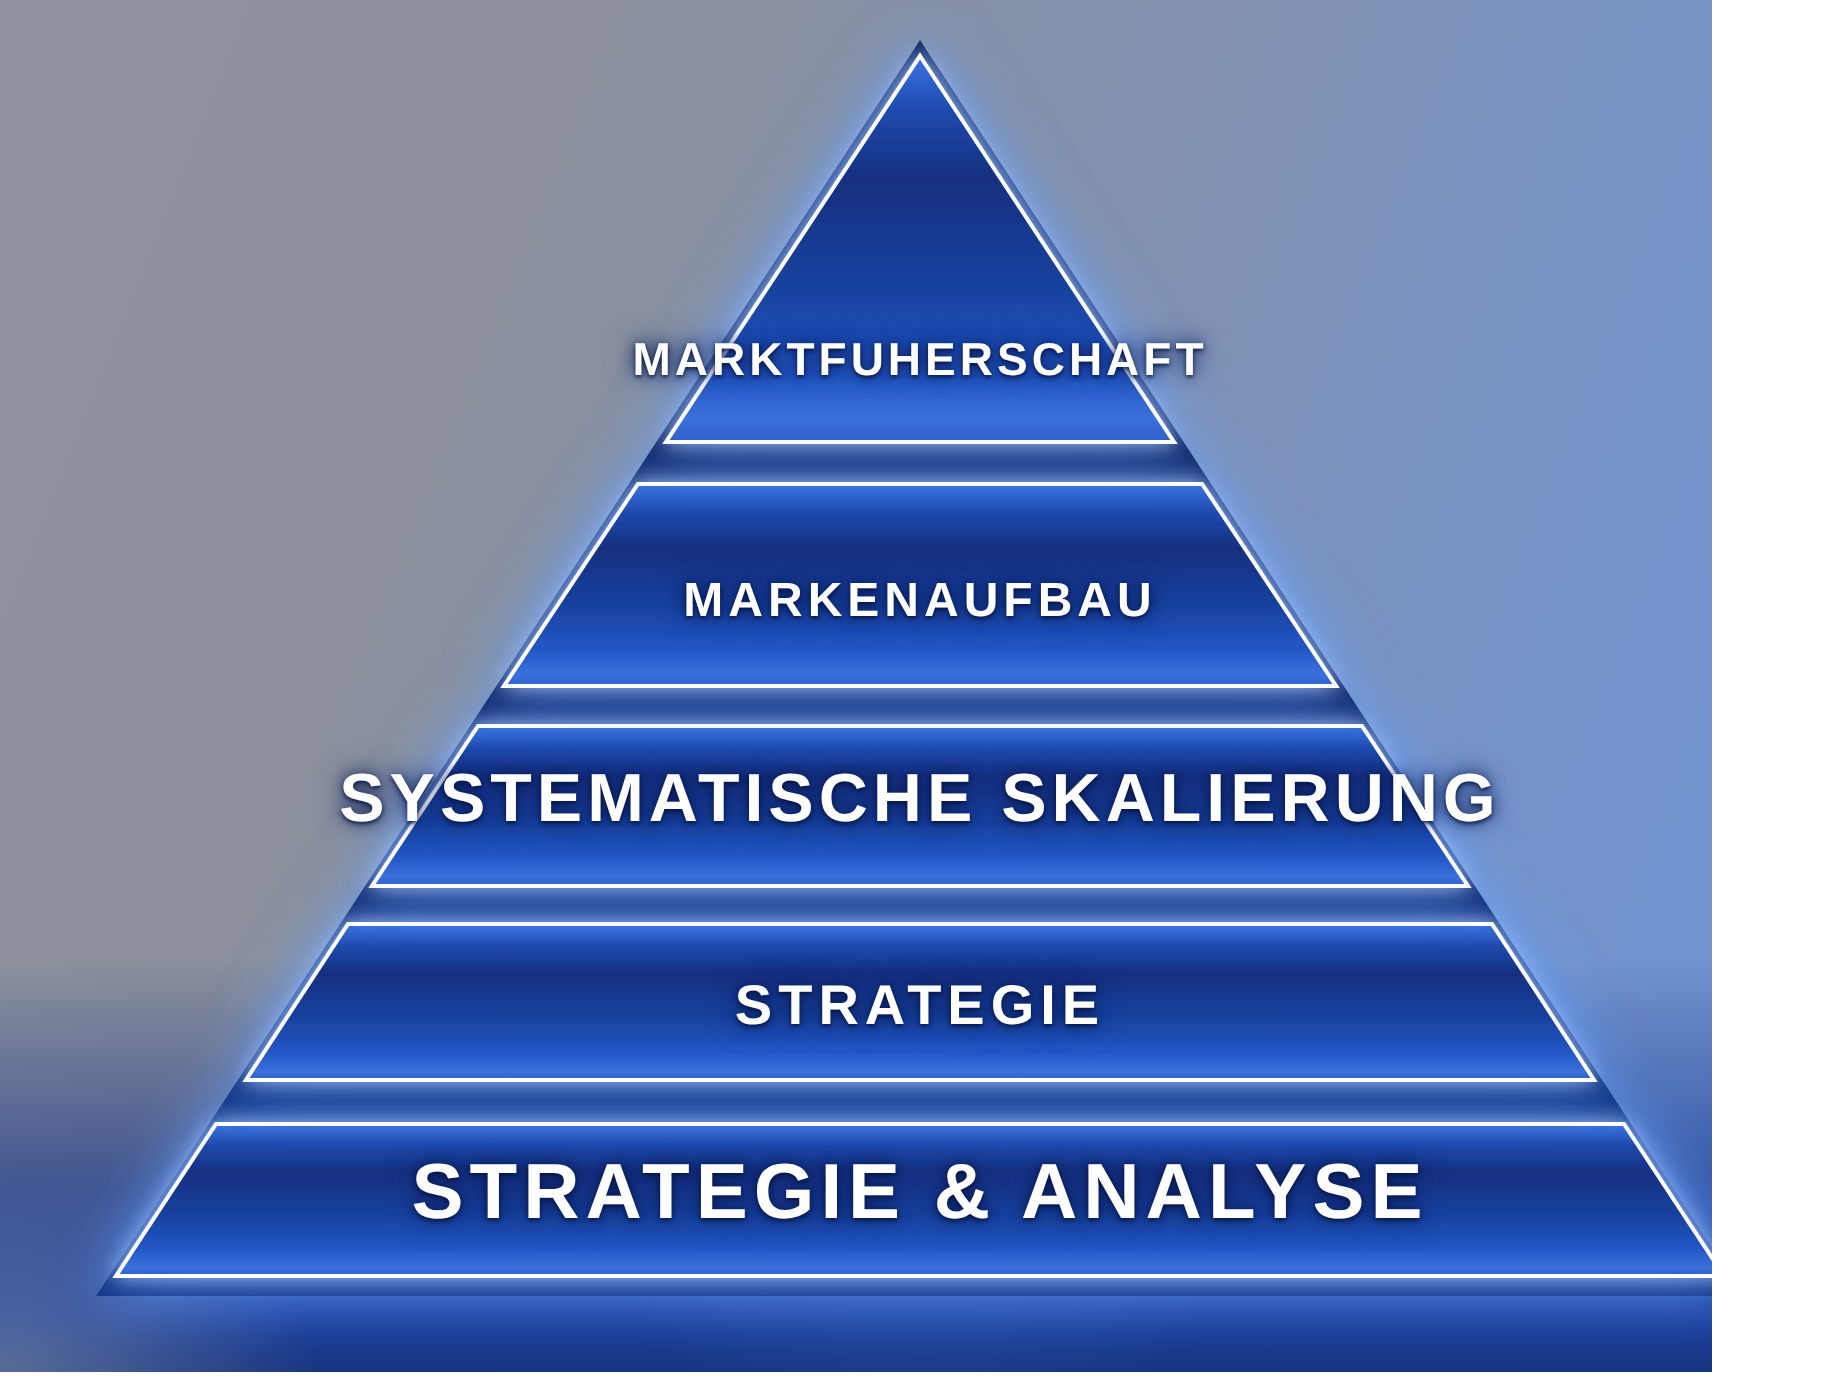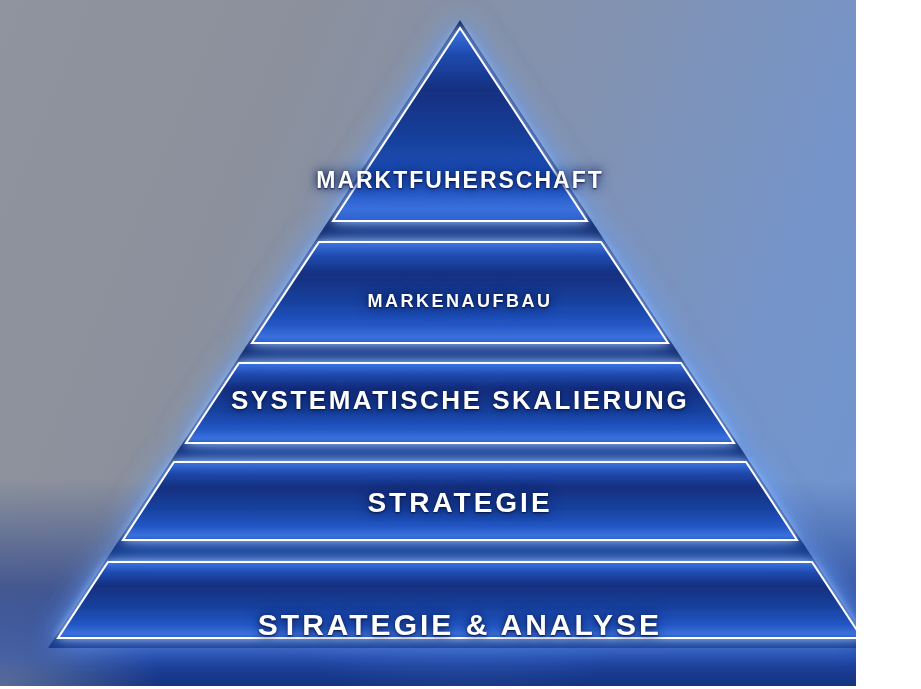--- a/index.html
+++ b/index.html
@@ -38,24 +38,24 @@
     transform: translate(-50%, -50%);
     color: #ffffff;
     font-weight: bold;
     white-space: nowrap;
     text-shadow:
       0 1px 2px rgba(5,18,65,0.9),
       0 0 8px rgba(5,18,65,0.75),
       0 0 14px rgba(20,50,130,0.6);
   }
   #label-1 { top: 180px; font-size: 23px; letter-spacing: 2px; }
-  #label-2 { top: 301px; font-size: 18px; letter-spacing: 2.5px; }
-  #label-3 { top: 400px; font-size: 26px; letter-spacing: 2.5px; }
+  #label-2 { top: 301px; font-size: 24px; letter-spacing: 2.5px; }
+  #label-3 { top: 400px; font-size: 34px; letter-spacing: 2.5px; }
   #label-4 { top: 503px; font-size: 28px; letter-spacing: 3px; }
-  #label-5 { top: 597px; font-size: 30px; letter-spacing: 3px; margin-top: 28px; }
+  #label-5 { top: 597px; font-size: 39px; letter-spacing: 3px; }
 </style>
 </head>
 <body>
 
 <div class="canvas">
   <div class="scene">
 
     <svg class="pyramid-svg" width="906" height="686" viewBox="0 0 906 686" xmlns="http://www.w3.org/2000/svg">
       <defs>
         <linearGradient id="lvlGrad" x1="0" y1="0" x2="0" y2="1">

